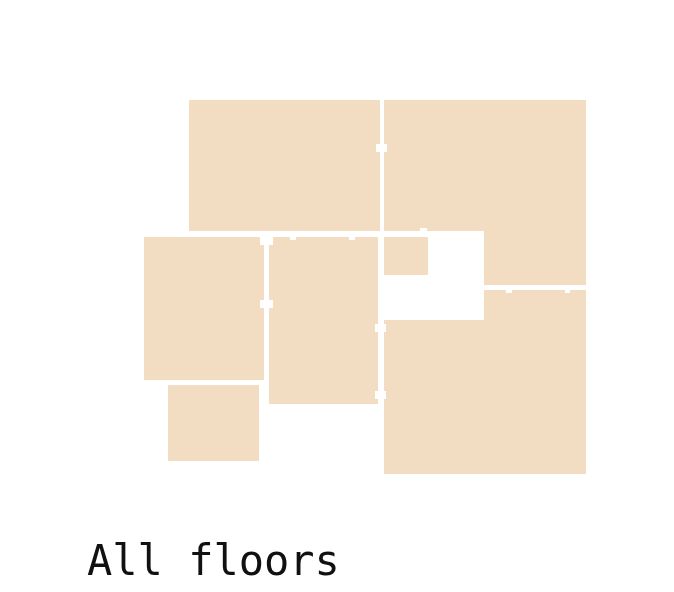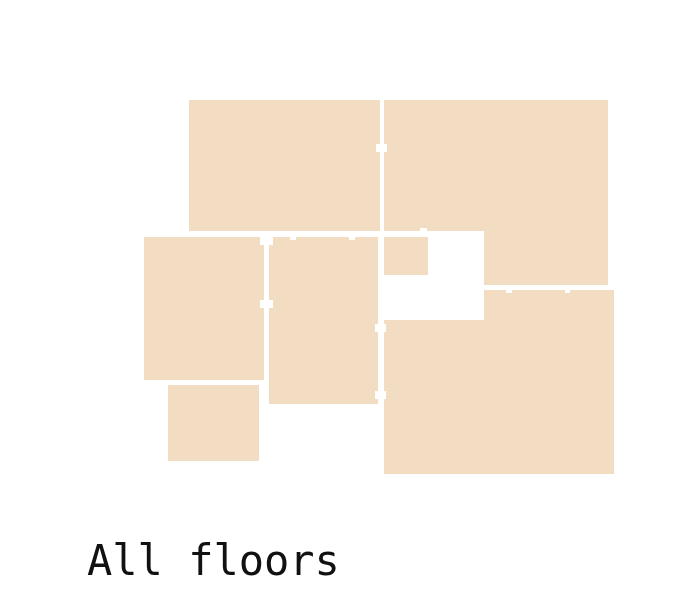--- a/index.html
+++ b/index.html
@@ -7,21 +7,20 @@
     padding: 0;
     background: #ffffff;
   }
   #canvas {
     position: relative;
     width: 586px;
     height: 592px;
     background: #ffffff;
     overflow: hidden;
     font-family: "DejaVu Sans Mono", "Liberation Mono", monospace;
-    padding-left: 28px;
   }
   .room {
     position: absolute;
   }
   .door {
     position: absolute;
   }
   #caption {
     position: absolute;
     line-height: 1;

